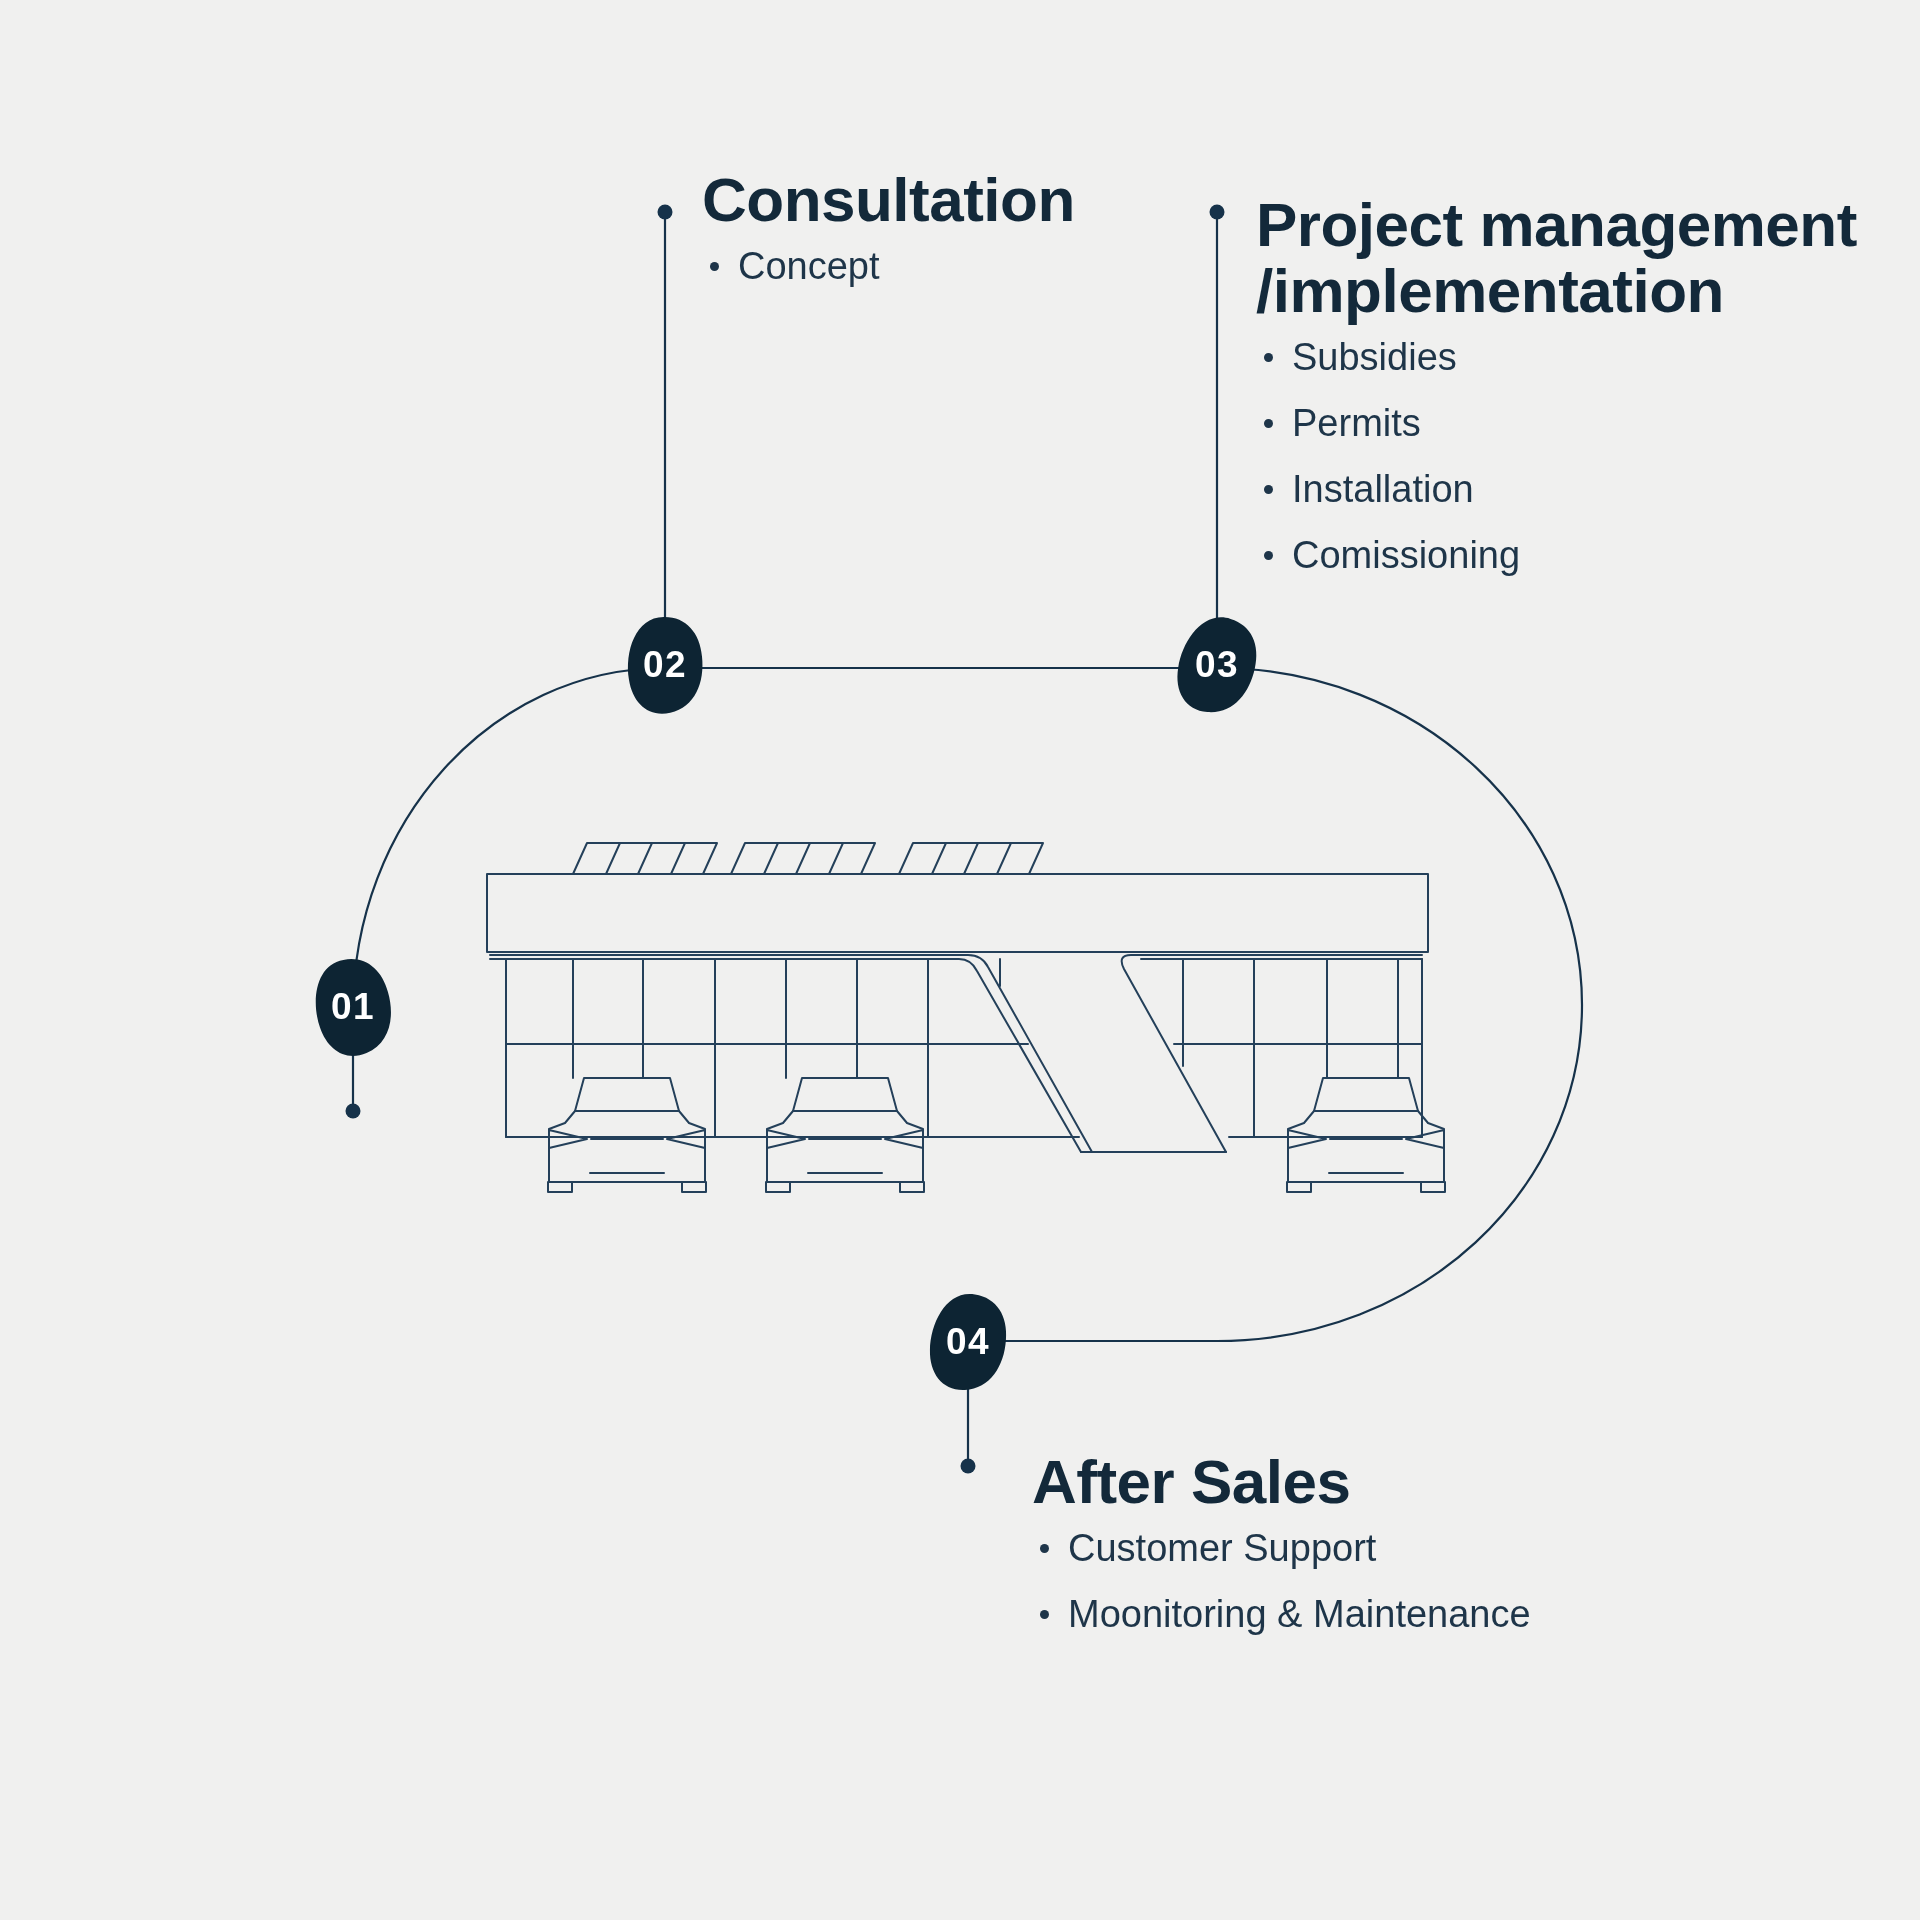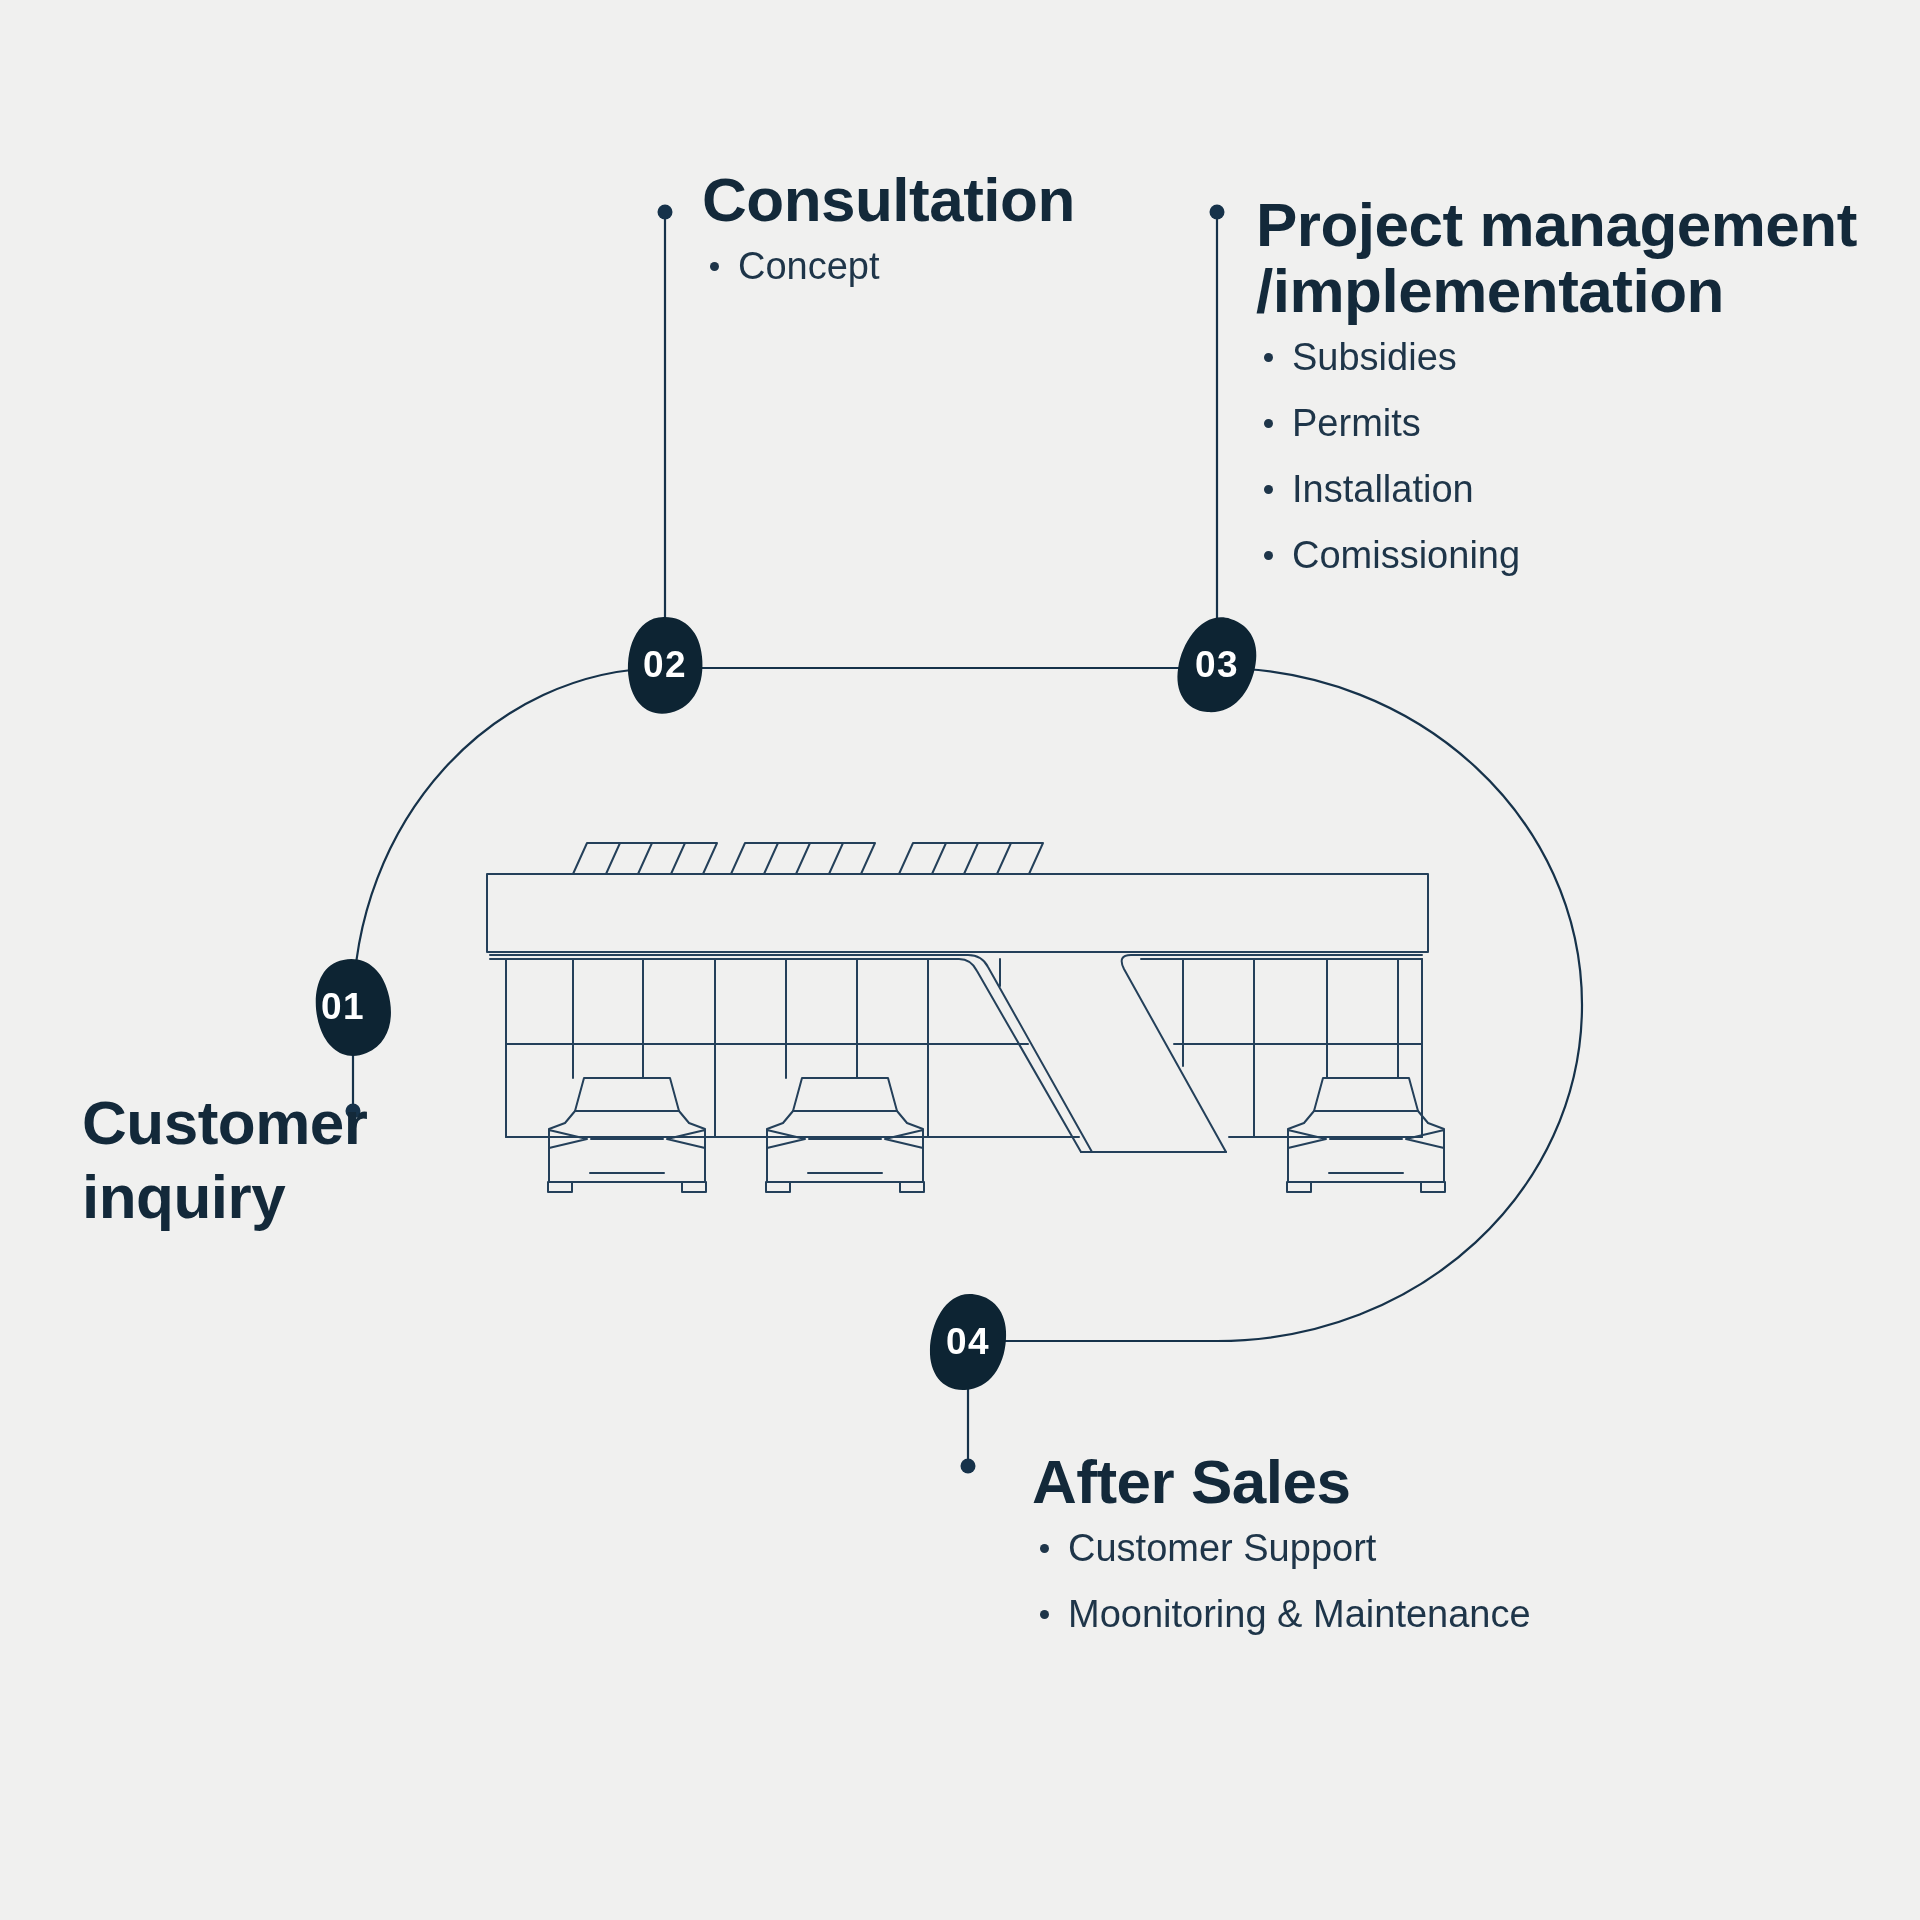--- a/index.html
+++ b/index.html
@@ -97,29 +97,25 @@
     </g>
 
     <g>
       <use href="#blob" class="blob" transform="translate(353,1007) rotate(-14)"></use>
       <use href="#blob" class="blob" transform="translate(665,665) rotate(-4)"></use>
       <use href="#blob" class="blob" transform="translate(1217,665) rotate(14)"></use>
       <use href="#blob" class="blob" transform="translate(968,1342) rotate(6)"></use>
     </g>
   </svg>
 
-  <div class="num" style="left:343px;top:1007px">01</div>
+  <div class="num" style="left:353px;top:1007px">01</div>
   <div class="num" style="left:665px;top:665px">02</div>
   <div class="num" style="left:1217px;top:665px">03</div>
   <div class="num" style="left:968px;top:1342px">04</div>
 
-  <div class="block" style="left:82px;top:1086px">
-    <div class="hd lh74">Customer</div>
-    <div class="hd lh74">inquiry</div>
-  </div>
 
   <div class="block" style="left:702px;top:167px">
     <div class="hd">Consultation</div>
     <ul class="blt">
       <li>
           <span class="dot"></span>
           <span>Concept</span>
         </li>
     </ul>
   </div>

